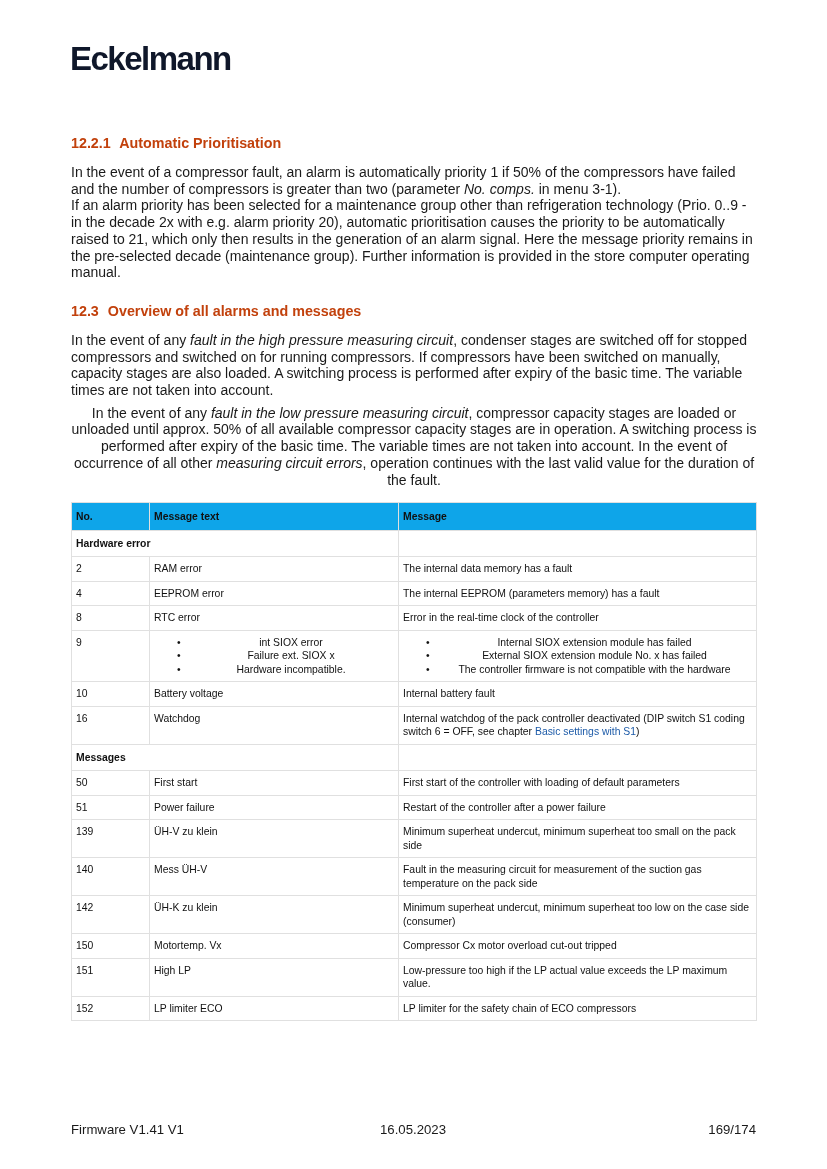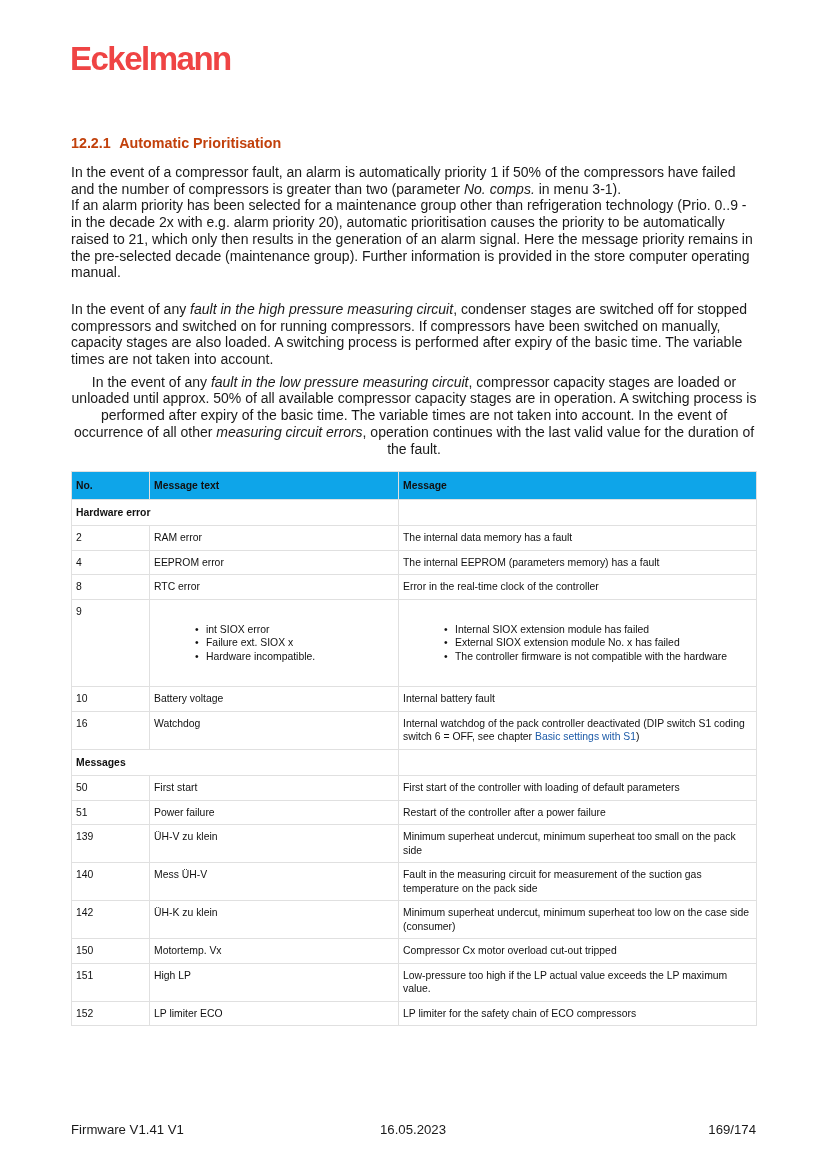--- a/index.html
+++ b/index.html
@@ -3,21 +3,21 @@
 <meta charset="utf-8">
 <style>
   html, body { margin: 0; padding: 0; background: #ffffff; }
   body {
     width: 827px; height: 1169px; position: relative; overflow: hidden;
     font-family: "Liberation Sans", sans-serif; color: #1a1a1a;
   }
   .logo {
     position: absolute; left: 70px; top: 40px;
     font-family: "Liberation Sans", sans-serif; font-weight: bold;
-    font-size: 33px; letter-spacing: -1.5px; color: #ef4444;
+    font-size: 33px; letter-spacing: -1.5px; color: #0f172a;
   }
   .content { position: absolute; left: 71px; top: 133px; width: 686px; }
   h2 {
     font-size: 14.3px; font-weight: bold; margin: 0; line-height: 20px; color: #c2410c;
   }
   h2 .num { margin-right: 5px; }
   p {
     font-size: 14px; line-height: 16.7px; margin: 0; color: #1a1a1a;
   }
   .sec1 h2 { margin-bottom: 11px; }
@@ -32,21 +32,21 @@
   td, th {
     border: 1.5px solid #e0e0e0; text-align: left; vertical-align: top;
     padding: 5px 4px 5px 4px; line-height: 13.5px;
   }
   th { background: #0ea5e9; font-weight: bold; padding-top: 7px; padding-bottom: 6px; }
   col.c1 { width: 78px; }
   col.c2 { width: 249px; }
   col.c3 { width: 358px; }
   tr.section td { font-weight: bold; padding-top: 6px; padding-bottom: 6px; }
   tr.row td { height: 13.5px; }
-  ul { margin: 18px; padding-left: 34px; list-style: none; }
+  ul { margin: 0; padding-left: 34px; list-style: none; text-align: center; }
   ul li { position: relative; line-height: 13.5px; }
   ul li::before { content: "•"; position: absolute; left: -11px; }
   .link { color: #1d5ba8; }
   .footer {
     position: absolute; top: 1122px; left: 71px; width: 685px;
     font-size: 13.2px; color: #1a1a1a;
   }
   .footer .left { position: absolute; left: 0; }
   .footer .center { position: absolute; left: 309px; }
   .footer .right { position: absolute; right: 0; }
@@ -61,20 +61,24 @@
   <div class="sec1">
     <h2>
       <span class="num">12.2.1</span>
       <span>Automatic Prioritisation</span>
     </h2>
     <p><span>In the event of a compressor fault, an alarm is automatically priority 1 if 50% of the compressors have failed and the number of compressors is greater than two (parameter </span><em>No. comps.</em><span> in menu 3-1).</span></p>
     <p>If an alarm priority has been selected for a maintenance group other than refrigeration technology (Prio. 0..9 - in the decade 2x with e.g. alarm priority 20), automatic prioritisation causes the priority to be automatically raised to 21, which only then results in the generation of an alarm signal. Here the message priority remains in the pre-selected decade (maintenance group). Further information is provided in the store computer operating manual.</p>
   </div>
 
   <div class="sec2">
+    <h2>
+      <span class="num">12.3</span>
+      <span>Overview of all alarms and messages</span>
+    </h2>
     <p><span>In the event of any </span><em>fault in the high pressure measuring circuit</em><span>, condenser stages are switched off for stopped compressors and switched on for running compressors. If compressors have been switched on manually, capacity stages are also loaded. A switching process is performed after expiry of the basic time. The variable times are not taken into account.</span></p>
     <p><span>In the event of any </span><em>fault in the low pressure measuring circuit</em><span>, compressor capacity stages are loaded or unloaded until approx. 50% of all available compressor capacity stages are in operation. A switching process is performed after expiry of the basic time. The variable times are not taken into account. In the event of occurrence of all other </span><em>measuring circuit errors</em><span>, operation continues with the last valid value for the duration of the fault.</span></p>
   </div>
 
   <table>
     <colgroup>
         <col class="c1">
         <col class="c2">
         <col class="c3">
       </colgroup>

